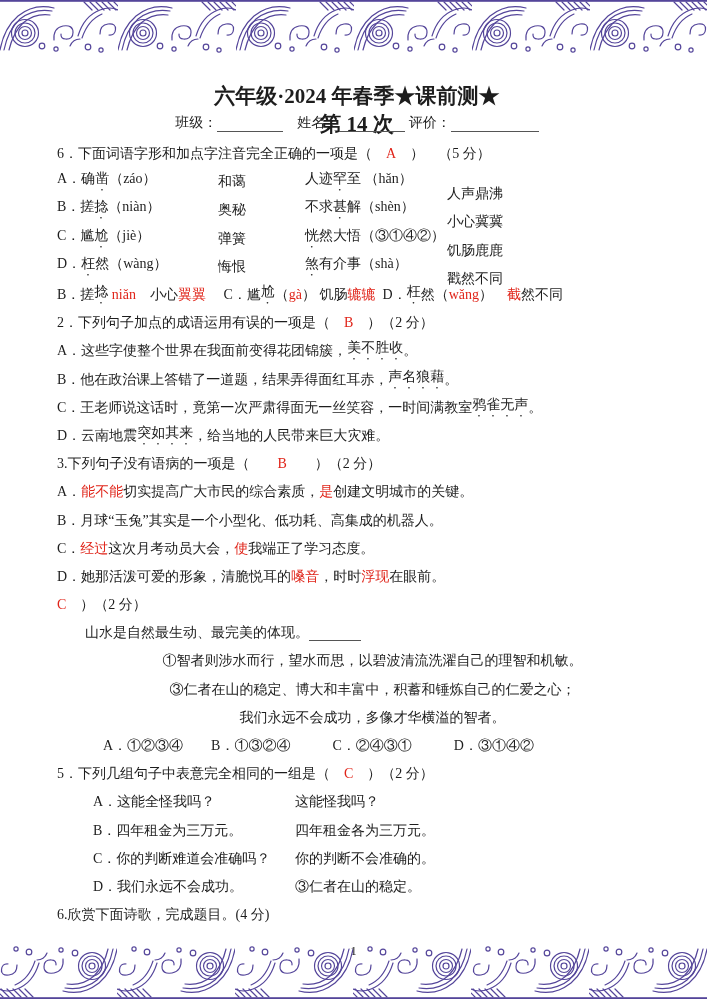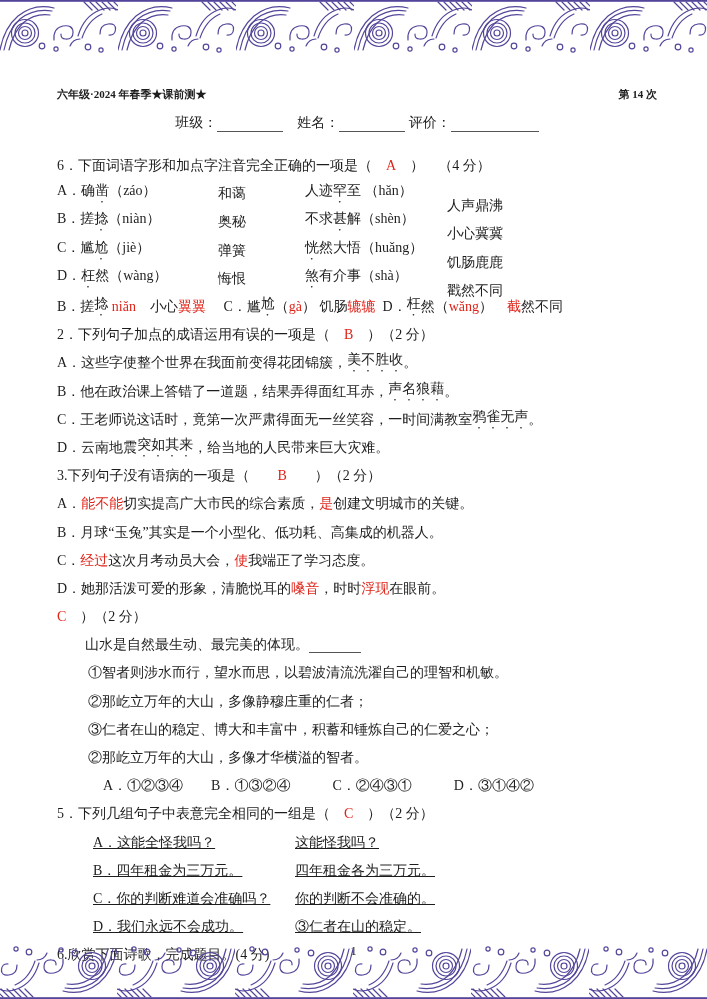--- a/index.html
+++ b/index.html
@@ -15,26 +15,26 @@
   .wave-border{
     position:absolute;left:0;width:707px;height:54px;overflow:hidden;
   }
   .wave-top{top:0;}
   .wave-bottom{bottom:0;transform:rotate(180deg);}
   .content{
     position:absolute;top:82px;left:57px;width:600px;
   }
   .title-line{
     display:flex;justify-content:space-between;align-items:center;
-    font-weight:bold;font-size:11px;height:24px;white-space:pre;
+    font-weight:bold;font-size:21px;height:24px;white-space:pre;flex-direction:column;
   }
   .title-gap{display:inline-block;width:34px;}
   .fields-line{
     display:flex;justify-content:center;align-items:flex-end;
-    height:26px;white-space:pre;margin-bottom:20px;
+    height:26px;white-space:pre;margin-bottom:8px;
   }
   .line{
     height:28.2px;display:flex;align-items:center;white-space:pre;
   }
   .line span{white-space:pre;}
   .red{color:#e02419;}
   .em{
     -webkit-text-emphasis:filled dot;
     -webkit-text-emphasis-position:under left;
     text-emphasis:filled dot;
@@ -43,23 +43,23 @@
   .blank{
     display:inline-block;height:1em;
     border-bottom:1px solid #555;
     vertical-align:baseline;
   }
   .q1row .c1{display:inline-block;width:161px;}
   .q1row .c2{display:inline-block;width:87px;}
   .q1row .c3{display:inline-block;width:142px;}
   .q1row .c4{display:inline-block;margin-top:24px;}
   .ind-28{padding-left:28px;}
-  .ind-31{padding-left:31px;}
+  .ind-31{padding-left:31px;justify-content:center;}
   .ind-46{padding-left:46px;}
-  .q5row{padding-left:36px;text-decoration:underline;}
+  .q5row{padding-left:36px;}
   .q5row .left{display:inline-block;width:202px;}
   .page-number{
     position:absolute;bottom:40px;left:0;width:707px;
     text-align:center;font-size:12.5px;color:#222;
   }
 </style>
 </head>
 <body>
 
 <div class="wave-border wave-top">
@@ -94,29 +94,29 @@
 
 <div class="content">
 
   <div class="title-line">
     <span>六年级·2024 年春季★课前测★</span><span class="title-gap"></span><span>第 14 次</span>
   </div>
 
   <div class="fields-line"><span>班级：</span><span class="blank" style="width: 66px;"></span><span>　姓名：</span><span class="blank" style="width: 66px;"></span><span> 评价：</span><span class="blank" style="width: 88px;"></span></div>
 
   <div>
-    <div class="line"><span>6．下面词语字形和加点字注音完全正确的一项是（　</span><span class="red">A</span><span>　）　（4 分）</span></div>
+    <div class="line"><span>6．下面词语字形和加点字注音完全正确的一项是（　</span><span class="red">A</span><span>　）　（5 分）</span></div>
     <div class="line q1row">
       <span class="c1"><span>A．确</span><span class="em">凿</span><span>（záo）</span></span><span class="c2"><span>和蔼</span></span><span class="c3"><span>人迹</span><span class="em">罕</span><span>至 （hǎn）</span></span><span class="c4"><span>人声鼎沸</span></span>
     </div>
     <div class="line q1row">
       <span class="c1"><span>B．搓</span><span class="em">捻</span><span>（niàn）</span></span><span class="c2"><span>奥秘</span></span><span class="c3"><span>不求</span><span class="em">甚</span><span>解（shèn）</span></span><span class="c4"><span>小心冀冀</span></span>
     </div>
     <div class="line q1row">
-      <span class="c1"><span>C．尴</span><span class="em">尬</span><span>（jiè）</span></span><span class="c2"><span>弹簧</span></span><span class="c3"><span class="em">恍</span><span>然大悟（huǎng）</span></span><span class="c4"><span>饥肠鹿鹿</span></span>
+      <span class="c1"><span>C．尴</span><span class="em">尬</span><span>（jiè）</span></span><span class="c2"><span>弹簧</span></span><span class="c3"><span class="em">恍</span><span>然大悟（③①④②）</span></span><span class="c4"><span>饥肠鹿鹿</span></span>
     </div>
     <div class="line q1row">
       <span class="c1"><span>D．</span><span class="em">枉</span><span>然（wàng）</span></span><span class="c2"><span>悔恨</span></span><span class="c3"><span class="em">煞</span><span>有介事（shà）</span></span><span class="c4"><span>戳然不同</span></span>
     </div>
     <div class="line"><span>B．搓</span><span class="em">捻</span><span> </span><span class="red">niǎn</span><span>　小心</span><span class="red">翼翼</span><span>　 C．尴</span><span class="em">尬</span><span>（</span><span class="red">gà</span><span>）</span><span> 饥肠</span><span class="red">辘辘</span><span>  D．</span><span class="em">枉</span><span>然（</span><span class="red">wǎng</span><span>）　</span><span class="red">截</span><span>然不同</span></div>
   </div>
 
   <div>
     <div class="line"><span>2．下列句子加点的成语运用有误的一项是（　</span><span class="red">B</span><span>　）（2 分）</span></div>
     <div class="line"><span>A．这些字使整个世界在我面前变得花团锦簇，</span><span class="em">美不胜收</span><span>。</span></div>
@@ -130,23 +130,22 @@
     <div class="line"><span>A．</span><span class="red">能不能</span><span>切实提高广大市民的综合素质，</span><span class="red">是</span><span>创建文明城市的关键。</span></div>
     <div class="line"><span>B．月球“玉兔”其实是一个小型化、低功耗、高集成的机器人。</span></div>
     <div class="line"><span>C．</span><span class="red">经过</span><span>这次月考动员大会，</span><span class="red">使</span><span>我端正了学习态度。</span></div>
     <div class="line"><span>D．她那活泼可爱的形象，清脆悦耳的</span><span class="red">嗓音</span><span>，时时</span><span class="red">浮现</span><span>在眼前。</span></div>
   </div>
 
   <div>
     <div class="line"><span class="red">C</span><span>　）（2 分）</span></div>
     <div class="line ind-28"><span>山水是自然最生动、最完美的体现。</span><span class="blank" style="width: 52px;"></span></div>
     <div class="line ind-31"><span>①智者则涉水而行，望水而思，以碧波清流洗濯自己的理智和机敏。</span></div>
-    <div class="line ind-31"><span>②那屹立万年的大山，多像静穆庄重的仁者；</span></div>
     <div class="line ind-31"><span>③仁者在山的稳定、博大和丰富中，积蓄和锤炼自己的仁爱之心；</span></div>
-    <div class="line ind-31"><span>②那屹立万年的大山，多像才华横溢的智者。</span></div>
+    <div class="line ind-31"><span>我们永远不会成功，多像才华横溢的智者。</span></div>
     <div class="line ind-46"><span>A．①②③④　　B．①③②④　　　C．②④③①　　　D．③①④②</span></div>
   </div>
 
   <div>
     <div class="line"><span>5．下列几组句子中表意完全相同的一组是（　</span><span class="red">C</span><span>　）（2 分）</span></div>
     <div class="line q5row">
       <span class="left"><span>A．这能全怪我吗？</span></span><span><span>这能怪我吗？</span></span>
     </div>
     <div class="line q5row">
       <span class="left"><span>B．四年租金为三万元。</span></span><span><span>四年租金各为三万元。</span></span>

